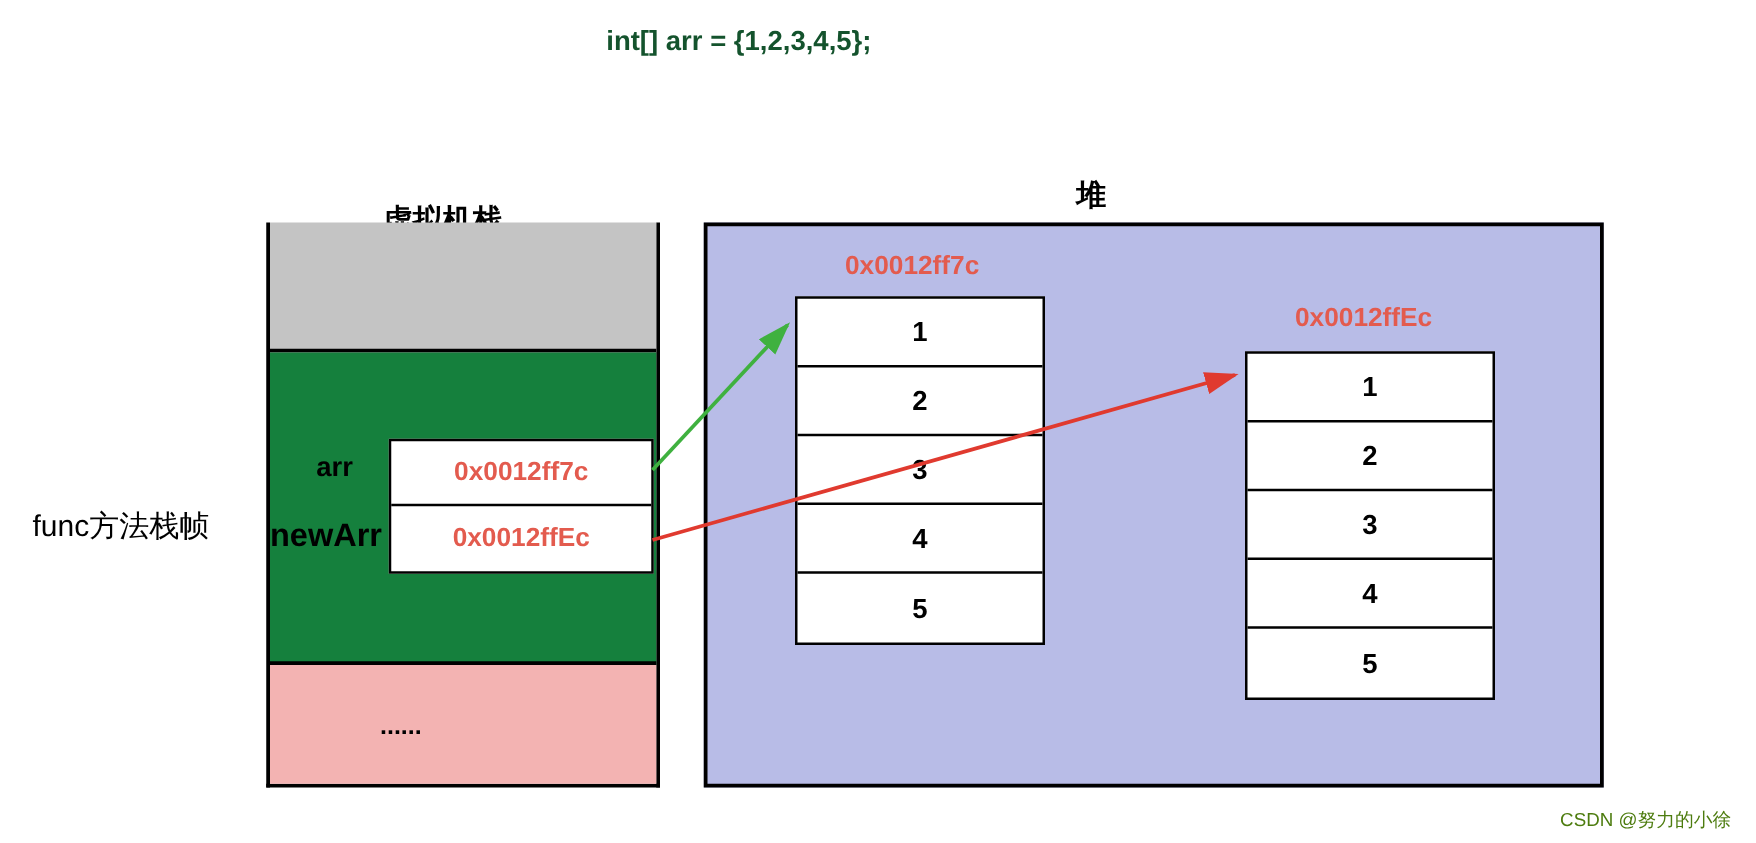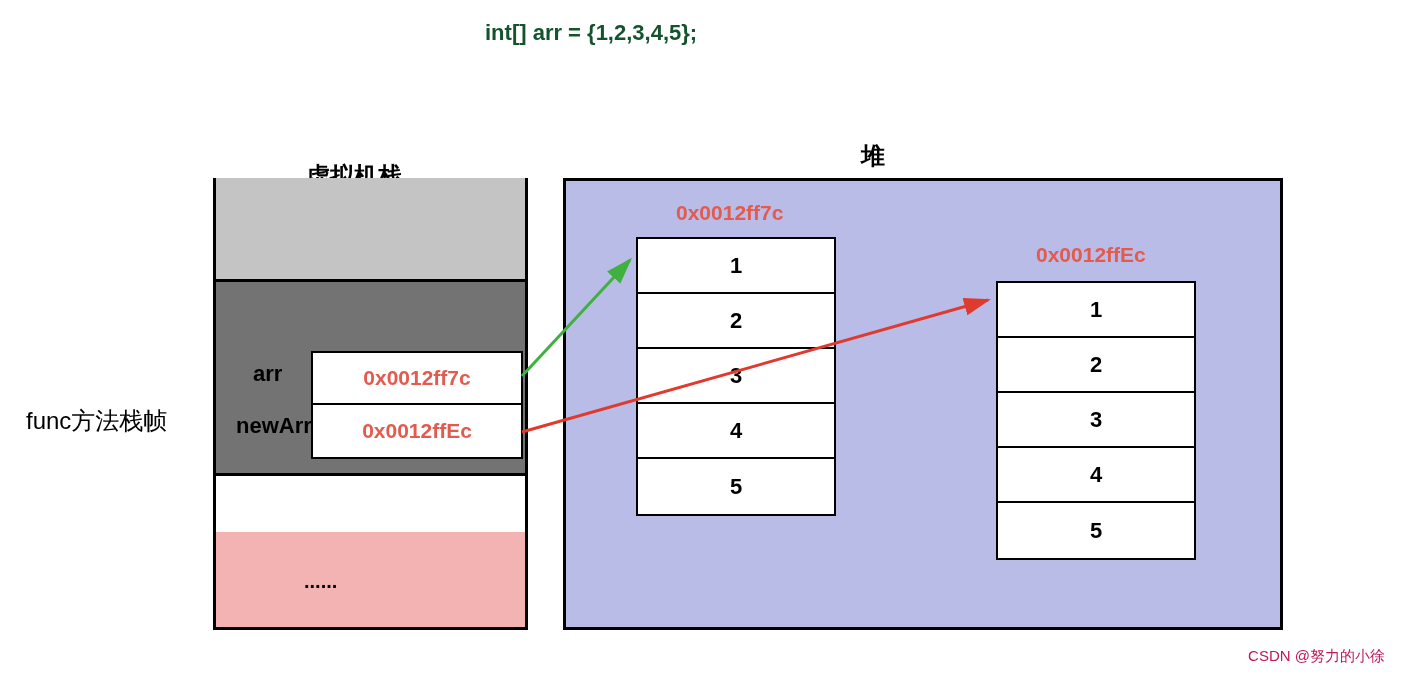--- a/index.html
+++ b/index.html
@@ -58,22 +58,22 @@
     width: 100%;
     height: 104px;
     background: #c4c4c4;
     border-bottom: 3px solid #000;
   }
   .stack-green {
     position: absolute;
     left: 0;
     top: 104px;
     width: 100%;
-    height: 194px;
-    background: #737373;
+    height: 250px;
+    background: #15803d;
     border-bottom: 3px solid #000;
   }
   .stack-pink {
     position: absolute;
     left: 0;
     top: 354px;
     width: 100%;
     height: 95px;
     background: #f3b3b2;
   }
@@ -106,23 +106,22 @@
     position: absolute;
     left: 37px;
     top: 79px;
     font-size: 22px;
     font-weight: bold;
   }
   .var-label-newarr {
     position: absolute;
     left: 0px;
     top: 131px;
-    font-size: 22px;
-    font-weight: bold;
-    margin-left: 20px;
+    font-size: 26px;
+    font-weight: bold;
   }
   .heap-area {
     position: absolute;
     left: 563px;
     top: 178px;
     width: 720px;
     height: 452px;
     border: 3px solid #000;
     background: #b8bce7;
   }
@@ -156,21 +155,21 @@
     justify-content: center;
     font-size: 22px;
     font-weight: bold;
     border-bottom: 2px solid #000;
   }
   .array-cell:last-child { border-bottom: none; }
   .watermark {
     position: absolute;
     right: 20px;
     bottom: 8px;
-    color: #be185d;
+    color: #4d7c0f;
     font-size: 15px;
   }
   svg.arrows {
     position: absolute;
     left: 0; top: 0;
     width: 1405px;
     height: 674px;
     pointer-events: none;
   }
 </style>

